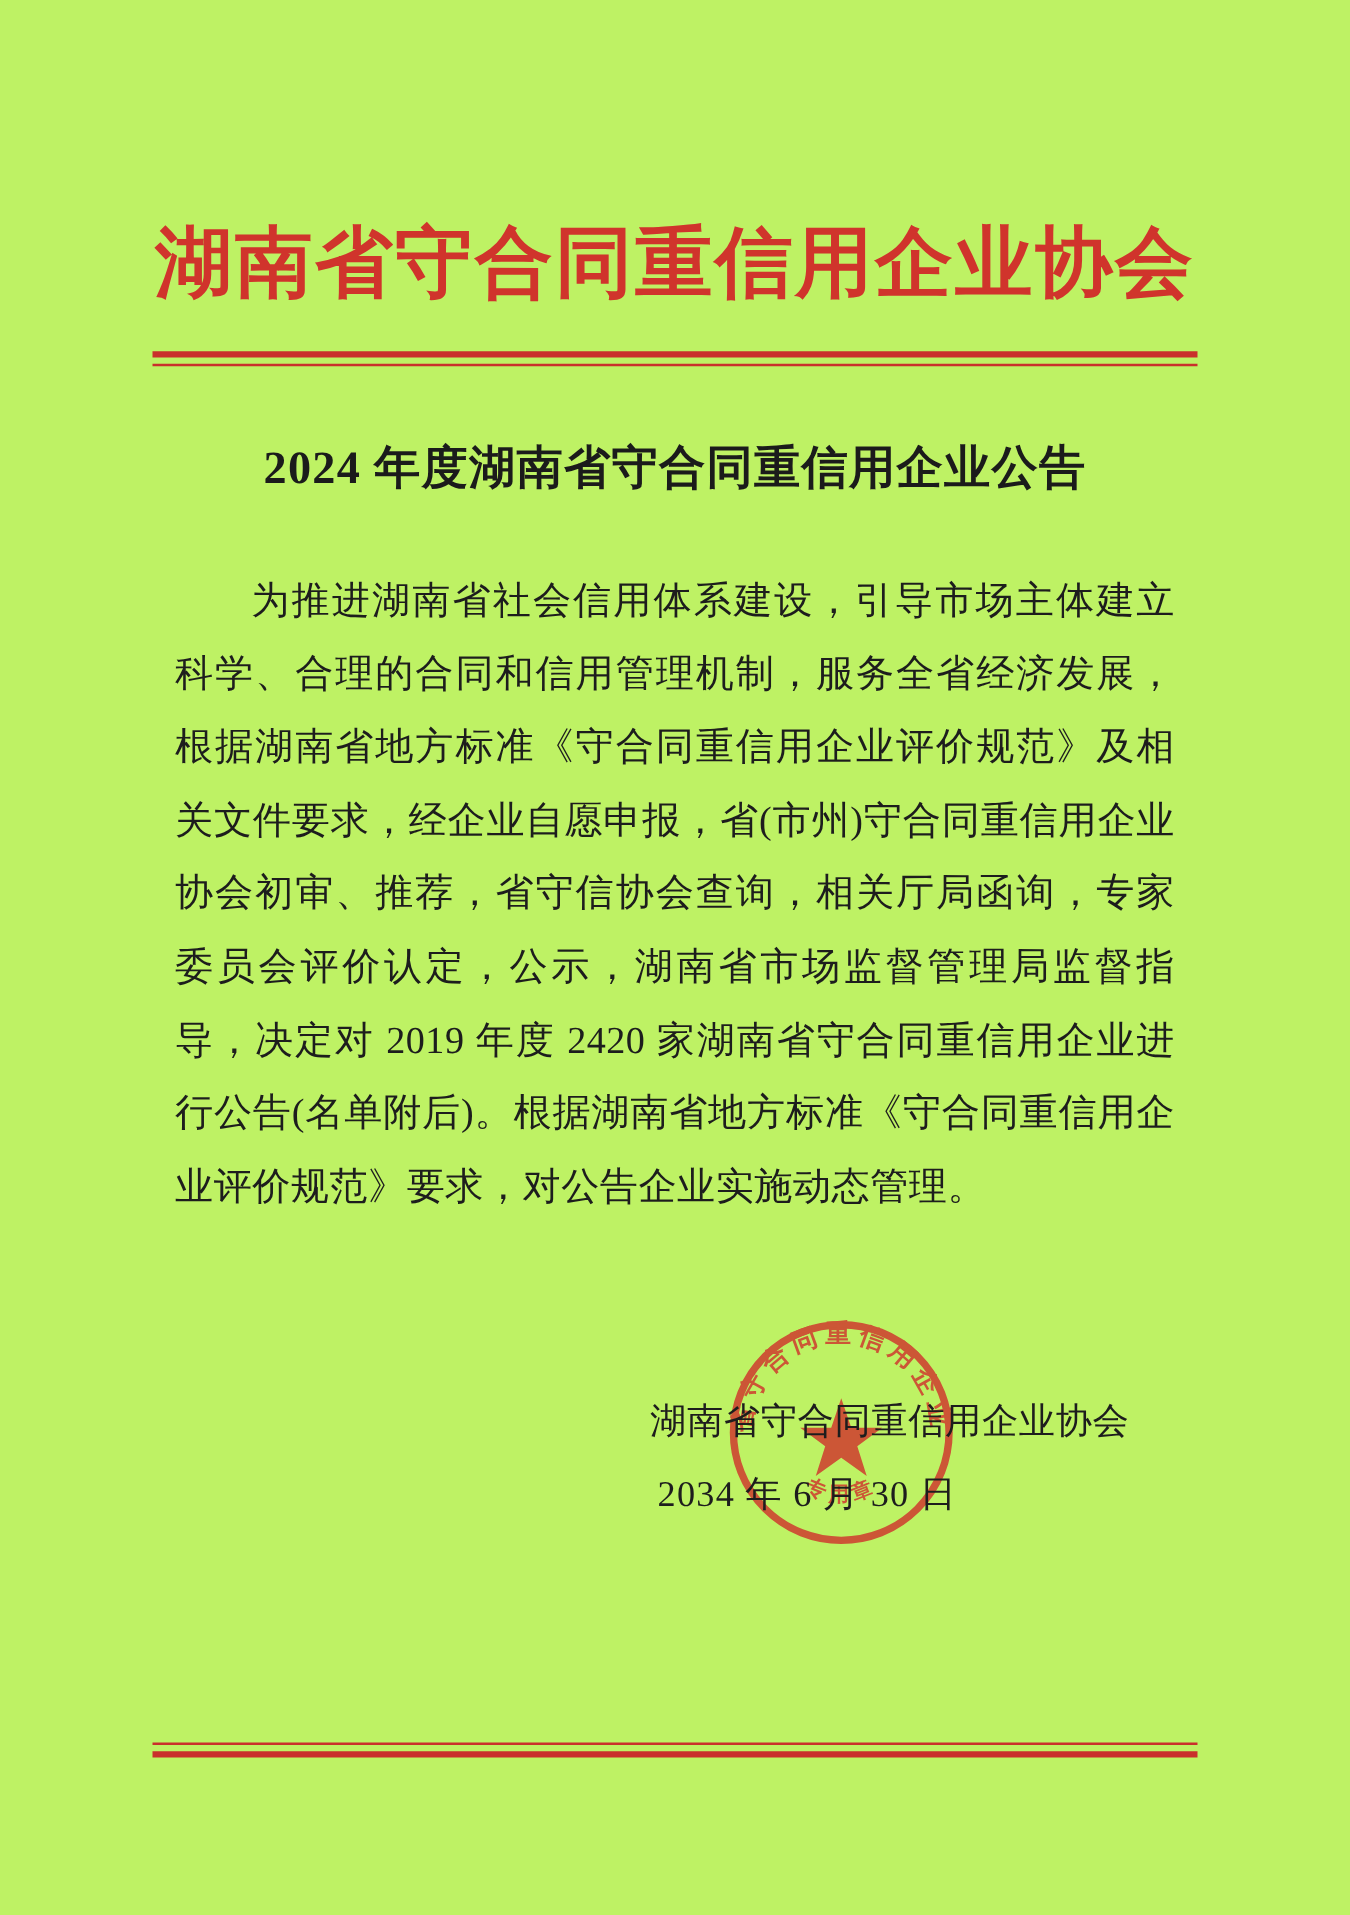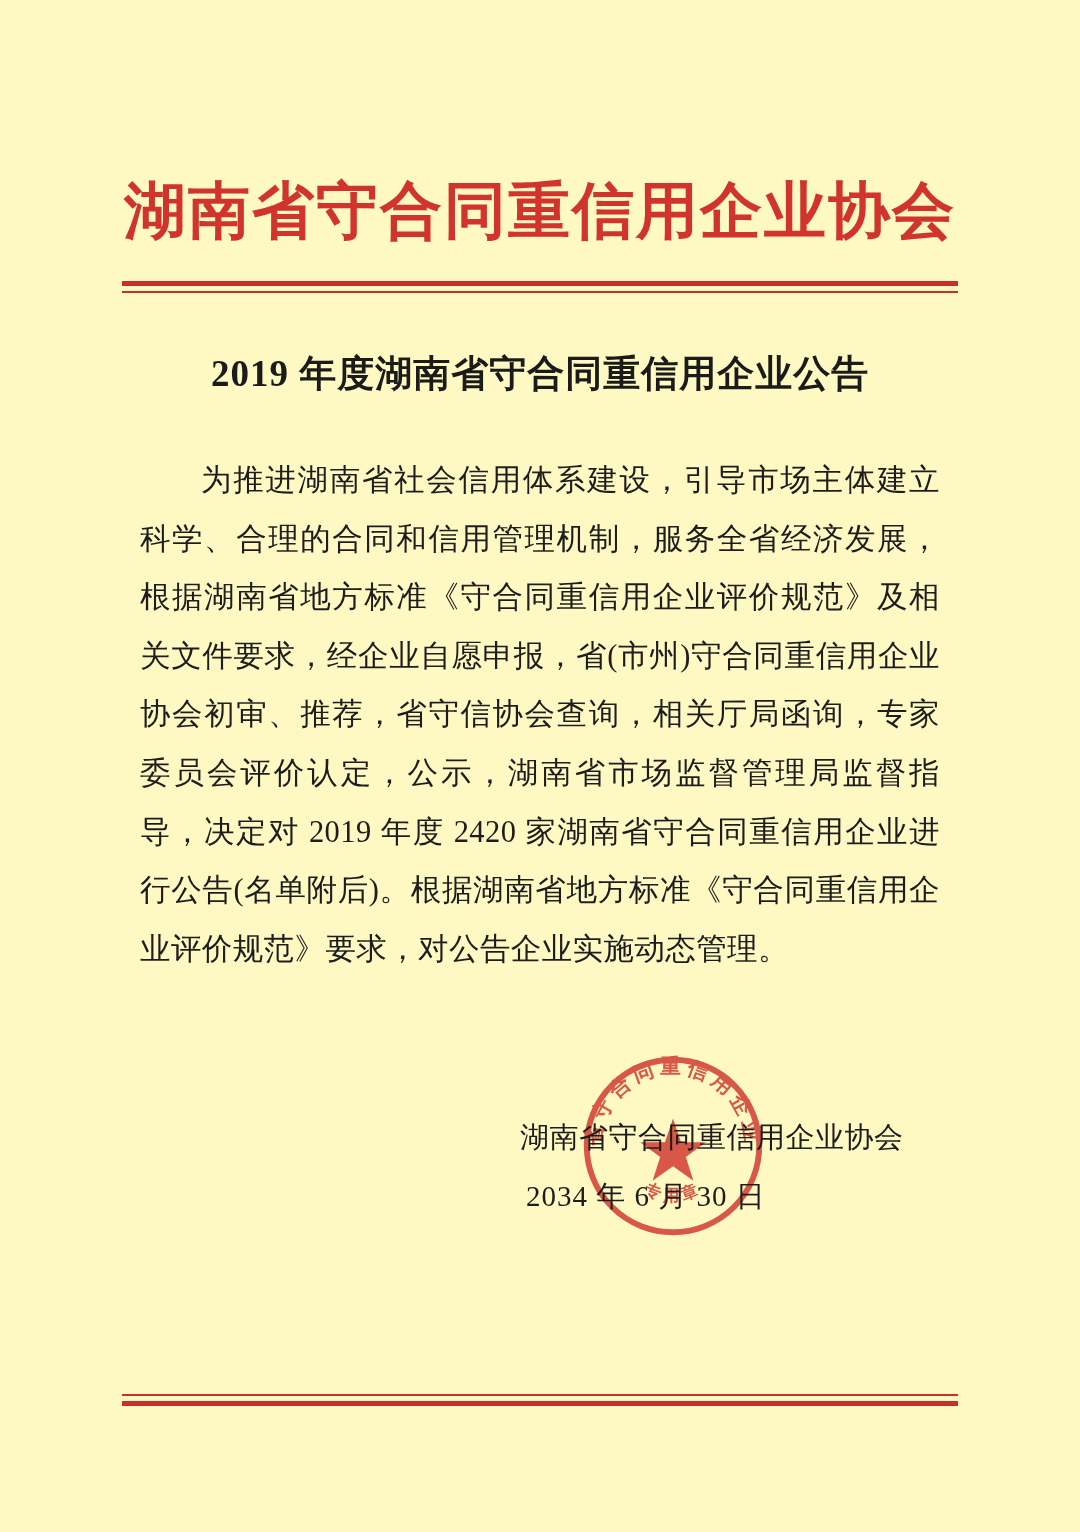--- a/index.html
+++ b/index.html
@@ -13,21 +13,21 @@
     font-family: "Liberation Serif", "DejaVu Serif", serif;
     color: #1a1a1a;
     position: relative;
     overflow: hidden;
   }
 
   .page {
     position: relative;
     width: 1080px;
     height: 1532px;
-    background: #fef9c3;
+    background: #bef264;
     box-sizing: border-box;
   }
 
   
   .doc-header {
     padding-top: 176px;
     text-align: center;
   }
 
   .org-title {
@@ -161,21 +161,21 @@
   <div class="doc-header">
     <h1 class="org-title">湖南省守合同重信用企业协会</h1>
 
     <div class="rule-wrap">
       <div class="rule-thick"></div>
       <div class="rule-gap"></div>
       <div class="rule-thin"></div>
     </div>
   </div>
 
-  <div class="doc-title">2019 年度湖南省守合同重信用企业公告</div>
+  <div class="doc-title">2024 年度湖南省守合同重信用企业公告</div>
 
   <div class="doc-body">
     <p class="doc-paragraph">为推进湖南省社会信用体系建设，引导市场主体建立科学、合理的合同和信用管理机制，服务全省经济发展，根据湖南省地方标准《守合同重信用企业评价规范》及相关文件要求，经企业自愿申报，省(市州)守合同重信用企业协会初审、推荐，省守信协会查询，相关厅局函询，专家委员会评价认定，公示，湖南省市场监督管理局监督指导，决定对 2019 年度 2420 家湖南省守合同重信用企业进行公告(名单附后)。根据湖南省地方标准《守合同重信用企业评价规范》要求，对公告企业实施动态管理。</p>
   </div>
 
   <div class="signature-block">
 
     <div class="seal">
       <svg viewBox="0 0 200 200" width="196" height="196" aria-hidden="true">
         <defs>

